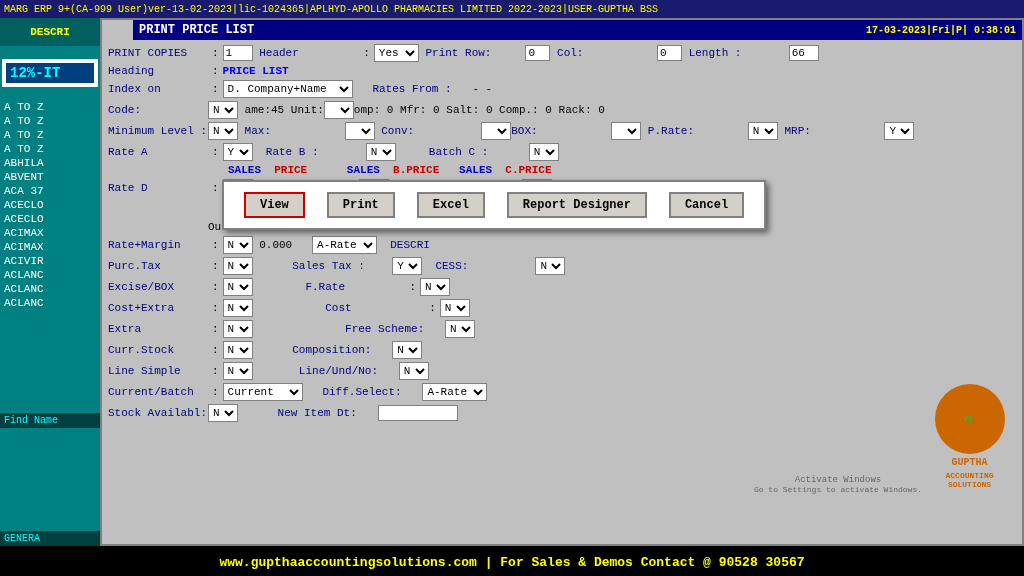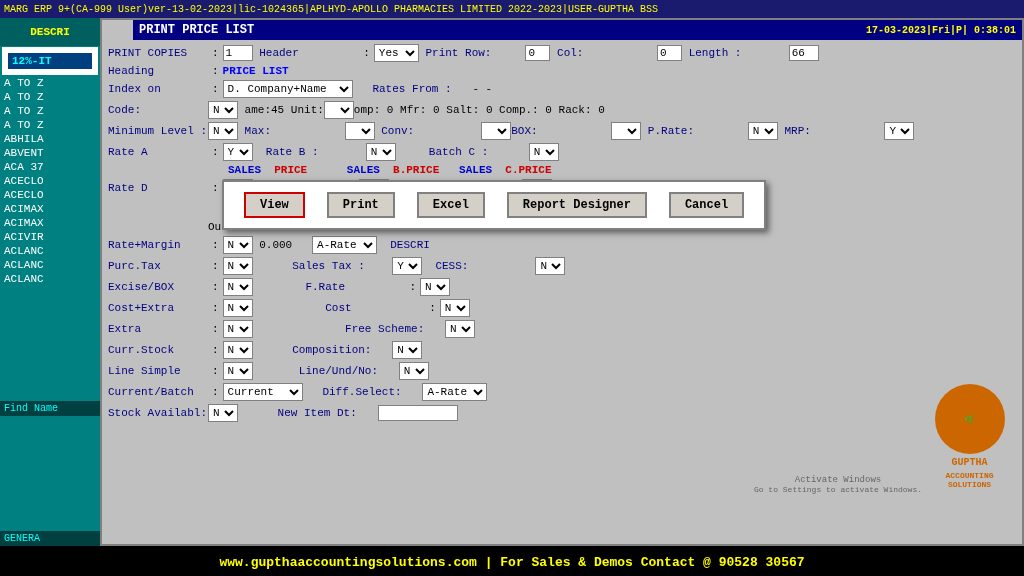--- a/index.html
+++ b/index.html
@@ -47,24 +47,24 @@
       font-weight: bold;
       font-size: 11px;
       padding: 8px 4px;
       text-align: center;
     }
 
     .sidebar-tag {
       background: #004080;
       color: #00ffff;
       font-weight: bold;
-      font-size: 11px;
+      font-size: 14px;
       padding: 2px 4px;
-      margin: 1px 2px;
-      border: 6px solid #ffffff;
+      margin: 13px 2px;
+      border: 4px solid #ffffff;
     }
 
     .sidebar-item {
       color: white;
       font-size: 11px;
       padding: 1px 4px;
       white-space: nowrap;
       overflow: hidden;
     }
 

